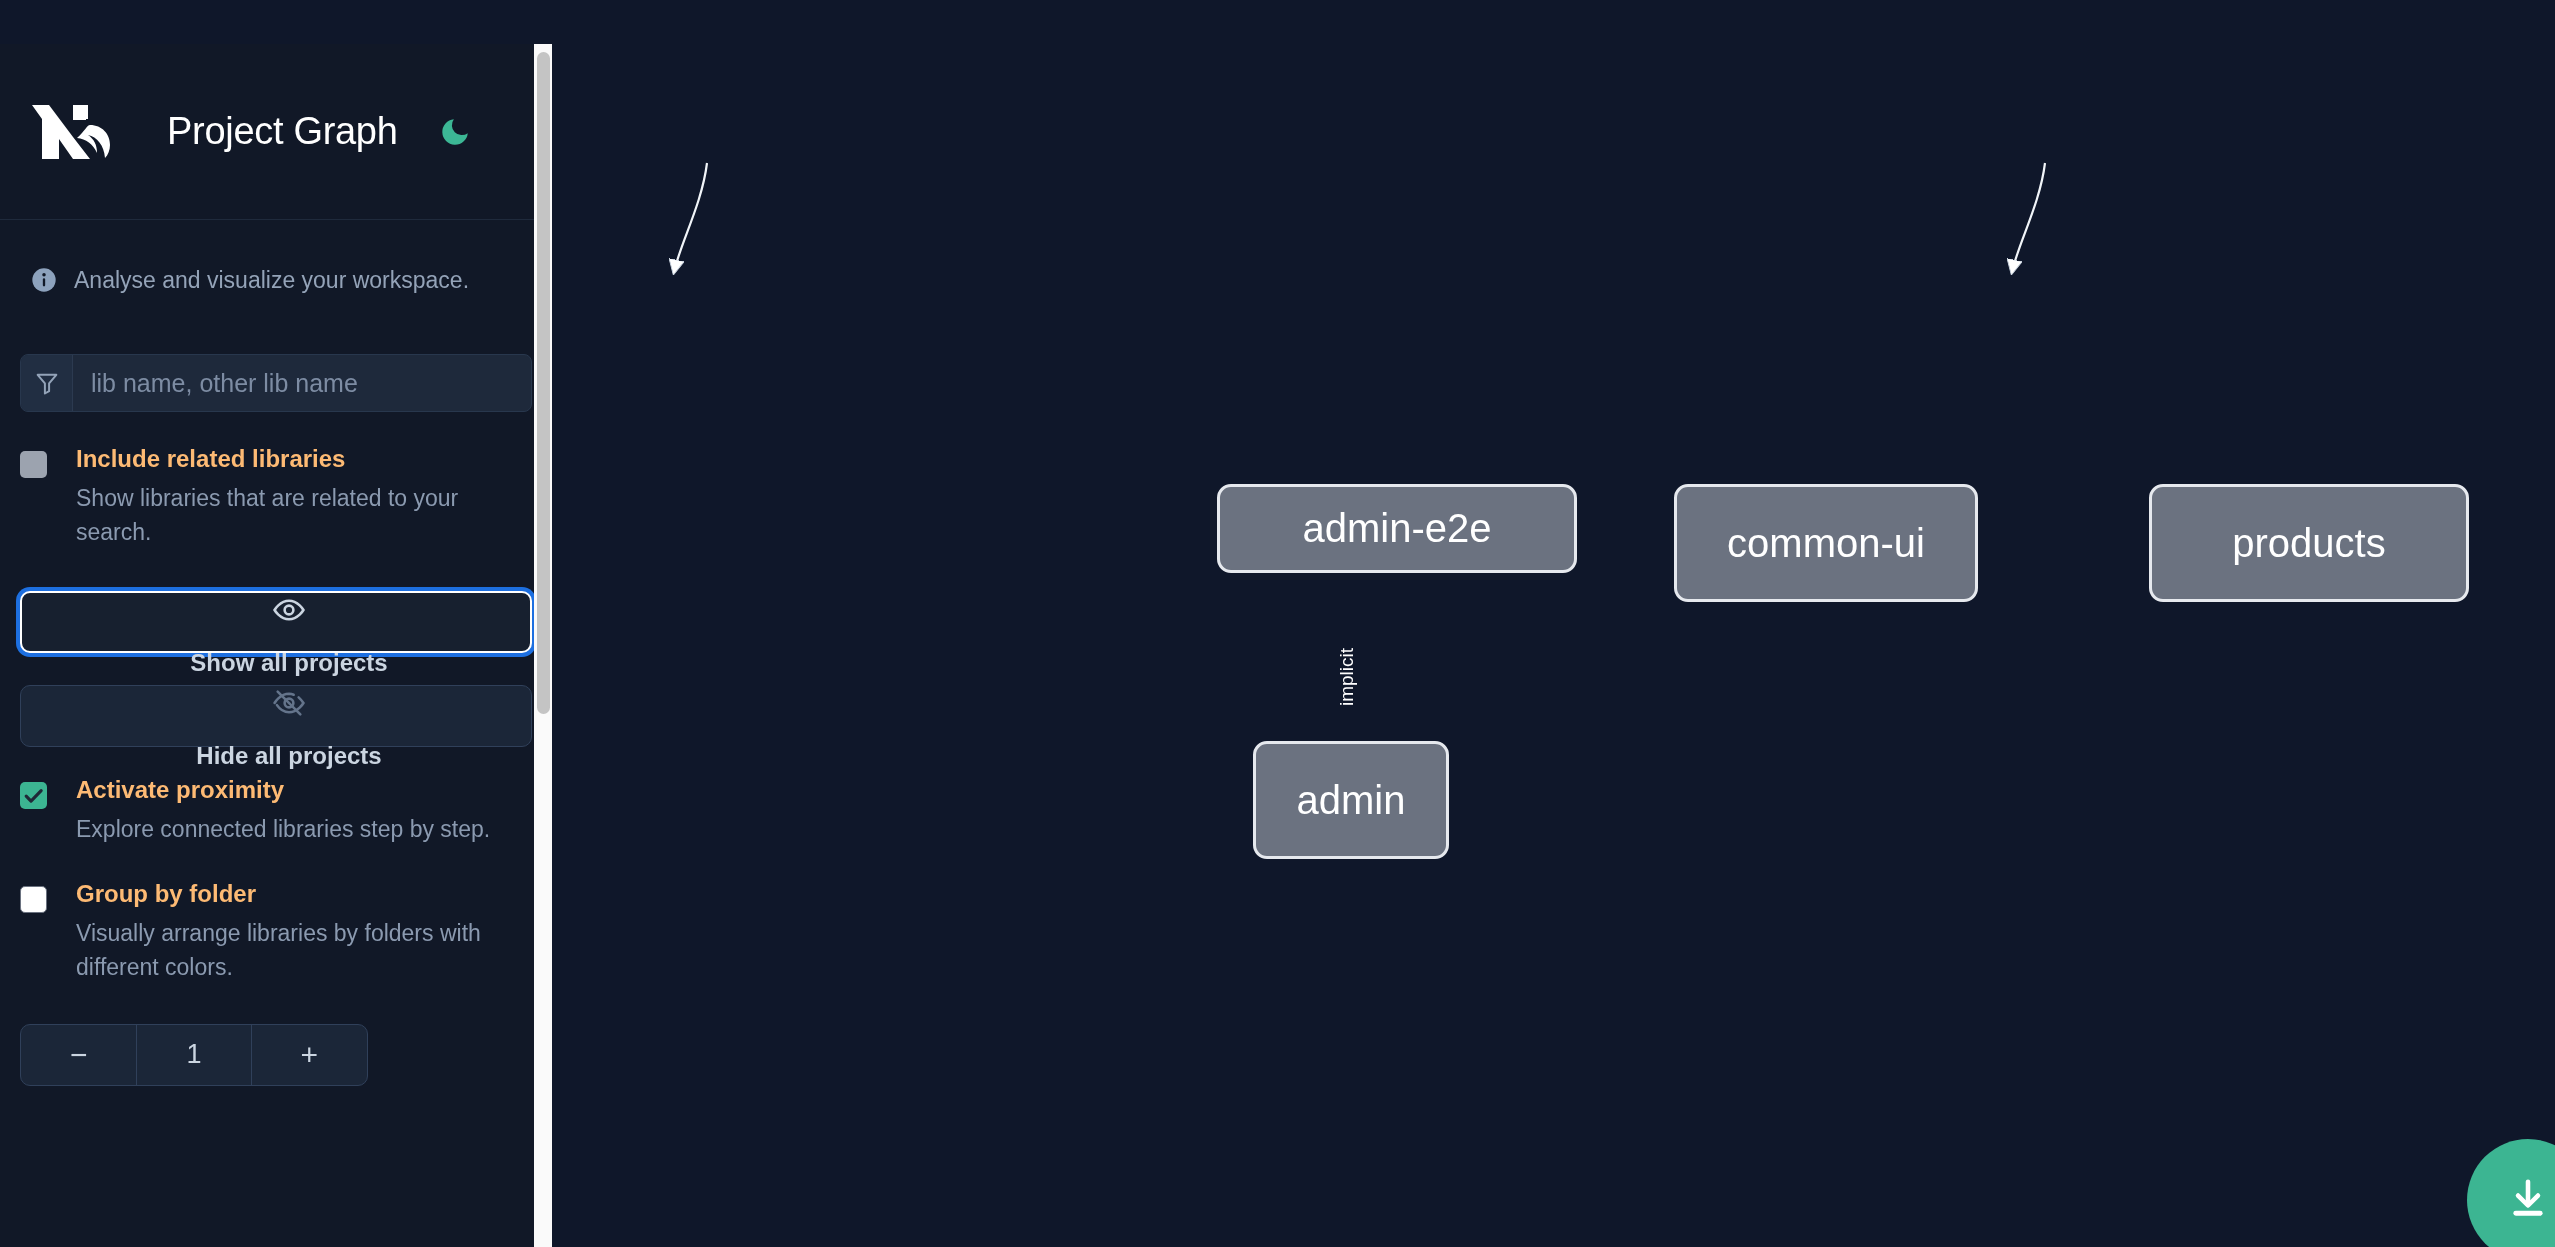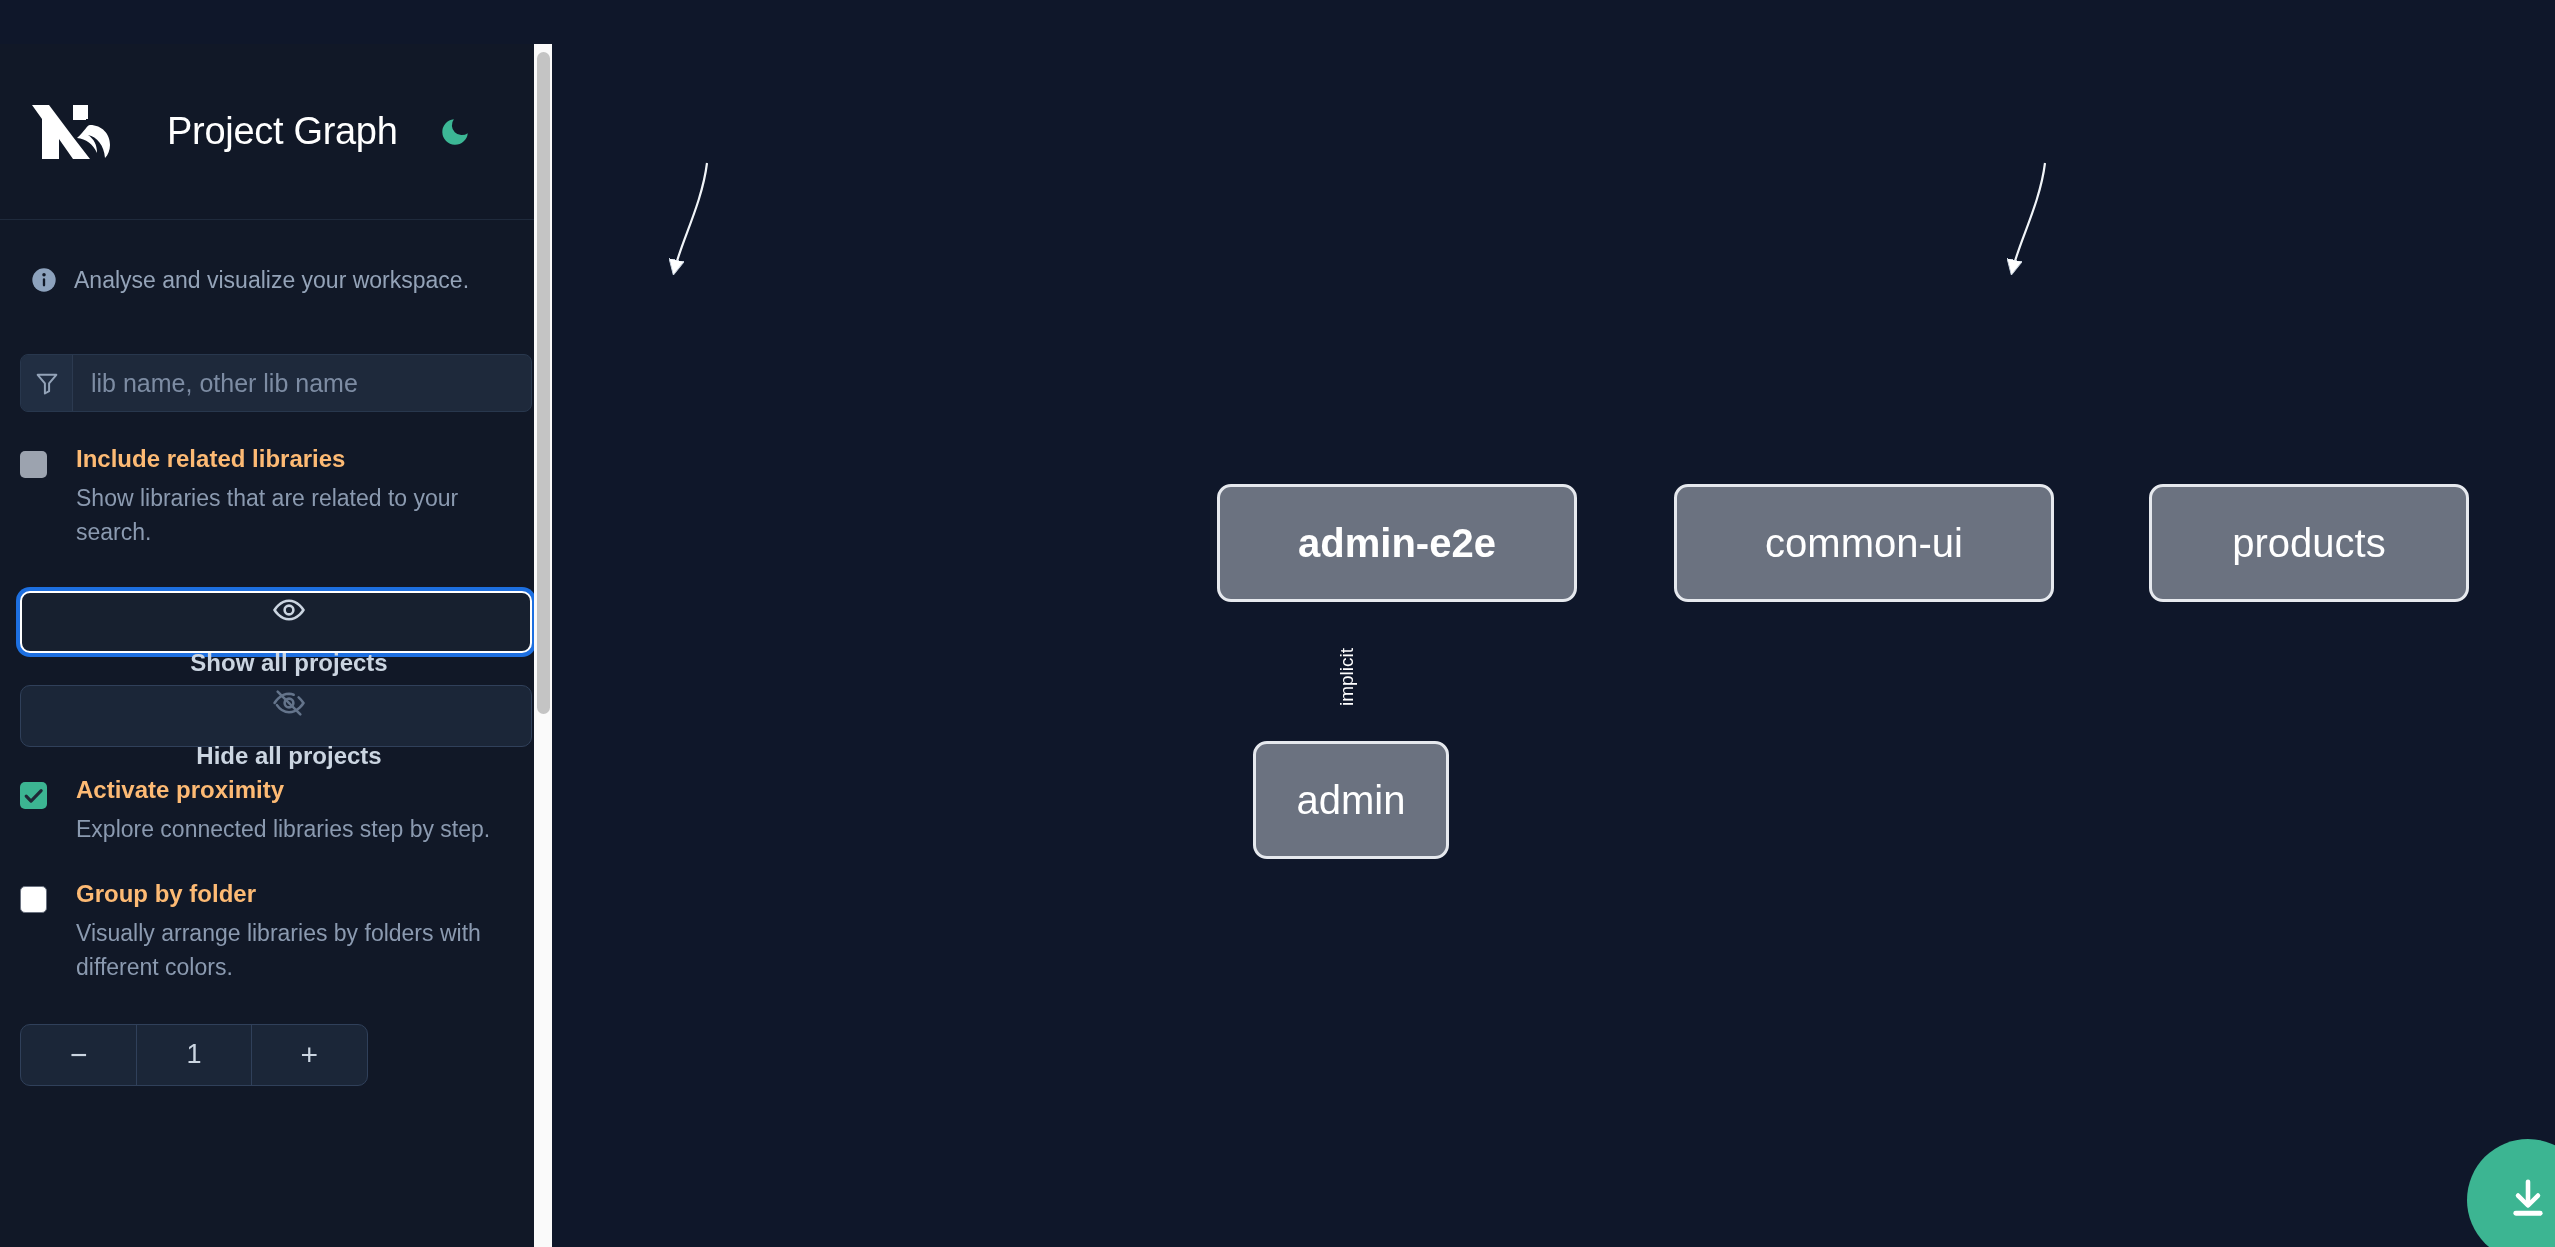--- a/index.html
+++ b/index.html
@@ -289,24 +289,24 @@
         <marker id="arrow" viewBox="0 0 10 10" refX="8" refY="5" markerWidth="7" markerHeight="7" orient="auto-start-reverse">
           <path d="M0 0 L10 5 L0 10 z" fill="#ffffff" stroke="#cbd5e1" stroke-width="0.6"></path>
         </marker>
       </defs>
 
       <path d="M 155 119 C 150 160 128 200 122 228" fill="none" stroke="#f1f5f9" stroke-width="2.2" marker-end="url(#arrow)"></path>
 
       <path d="M 1493 119 C 1488 160 1466 200 1460 228" fill="none" stroke="#f1f5f9" stroke-width="2.2" marker-end="url(#arrow)"></path>
     </svg>
 
-    <div class="gnode" style="left:665px;top:440px;width:360px;height:118px;font-weight:bold;">
+    <div class="gnode" style="left:665px;top:440px;width:360px;height:89px;">
       <span>admin-e2e</span>
     </div>
-    <div class="gnode" style="left:1122px;top:440px;width:380px;height:118px;">
+    <div class="gnode" style="left:1122px;top:440px;width:304px;height:118px;">
       <span>common-ui</span>
     </div>
     <div class="gnode" style="left:1597px;top:440px;width:320px;height:118px;">
       <span>products</span>
     </div>
 
     <div class="gnode" style="left:701px;top:697px;width:196px;height:118px;">
       <span>admin</span>
     </div>
 

